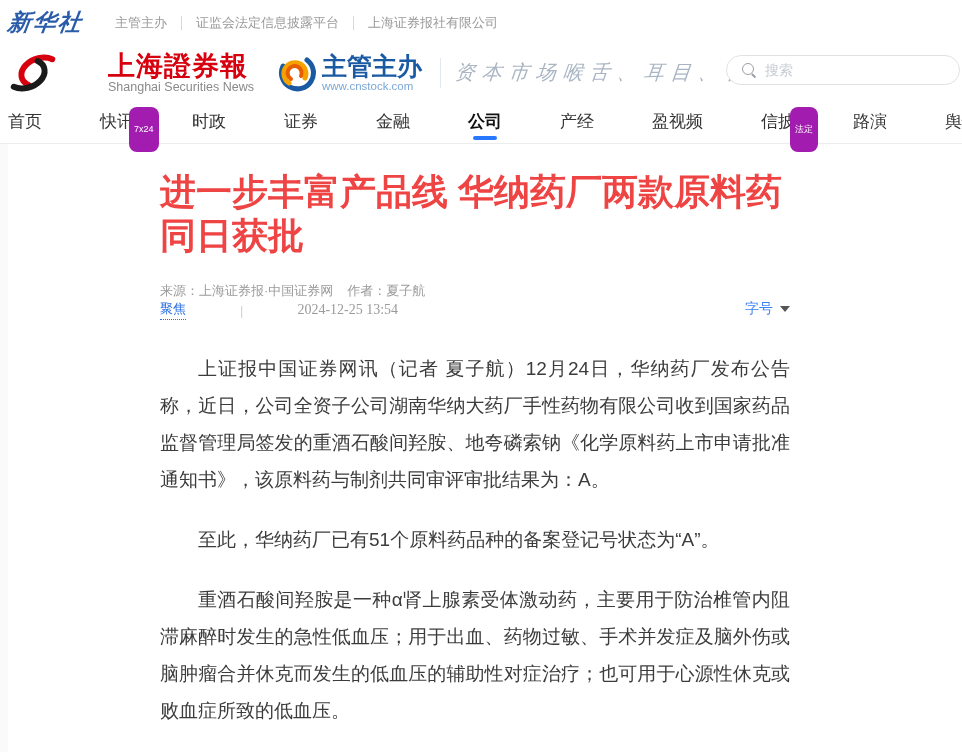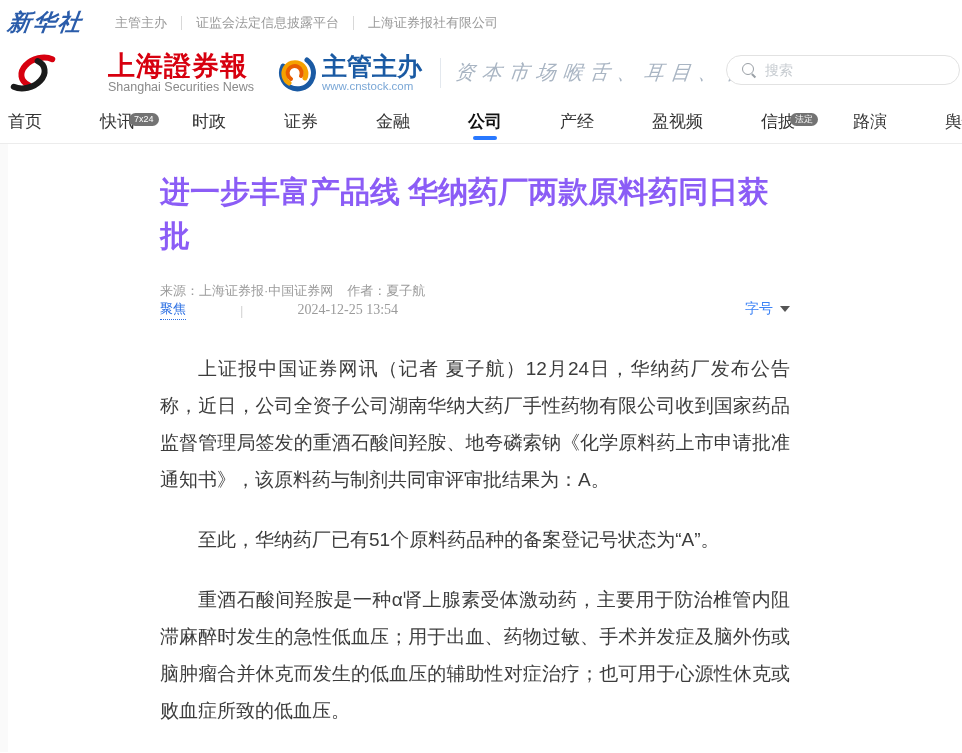--- a/index.html
+++ b/index.html
@@ -67,32 +67,32 @@
   .nav li {
     position: relative; height: 100%; display: flex; align-items: center;
     font-size: 17px; color: #333; margin-right: 58px; white-space: nowrap; cursor: pointer;
   }
   .nav li.active { font-weight: 700; color: #111; }
   .nav li.active::after {
     content: ""; position: absolute; left: 50%; transform: translateX(-50%);
     bottom: 3px; width: 24px; height: 4px; border-radius: 2px; background: #2878ff;
   }
   .nav .badge {
-    position: absolute; top: 13px; left: calc(100% - 5px);
-    background: #737373; color: #fff; font-size: 9px; line-height: 13px;
-    padding: 0 5px; border-radius: 8px; font-weight: 400; white-space: nowrap;
+    position: absolute; top: 7px; left: calc(100% - 5px);
+    background: #a21caf; color: #fff; font-size: 9px; line-height: 13px;
+    padding: 16px 5px; border-radius: 8px; font-weight: 400; white-space: nowrap;
   }
 
   
   .main { height: 608px; background: #fafafa; }
   .card { margin-left: 8px; height: 100%; background: #fff; padding: 26px 0 0 152px; }
   .article { width: 630px; }
 
   .article h1 {
-    font-size: 30px; line-height: 44px; font-weight: 700; color: #8b5cf6; margin-bottom: 24px;
+    font-size: 36px; line-height: 44px; font-weight: 700; color: #ef4444; margin-bottom: 24px;
   }
 
   .meta { display: flex; justify-content: space-between; align-items: flex-end; }
   .meta-left .line1 { font-size: 13px; color: #9b9b9b; margin-bottom: 0; }
   .meta-left .line1 .val { margin-right: 14px; }
   .meta-left .line2 { font-size: 13px; color: #9b9b9b; display: flex; align-items: center; gap: 44px; }
   .cat-link { color: #2b6fe3; border-bottom: 1px dotted #2b6fe3; padding-bottom: 1px; cursor: pointer; }
   .meta-sep { color: #d5d5d5; margin: 0 10px; }
   .timestamp { font-family: "Liberation Serif", "DejaVu Serif", serif; font-size: 14px; color: #9b9b9b; }
 

